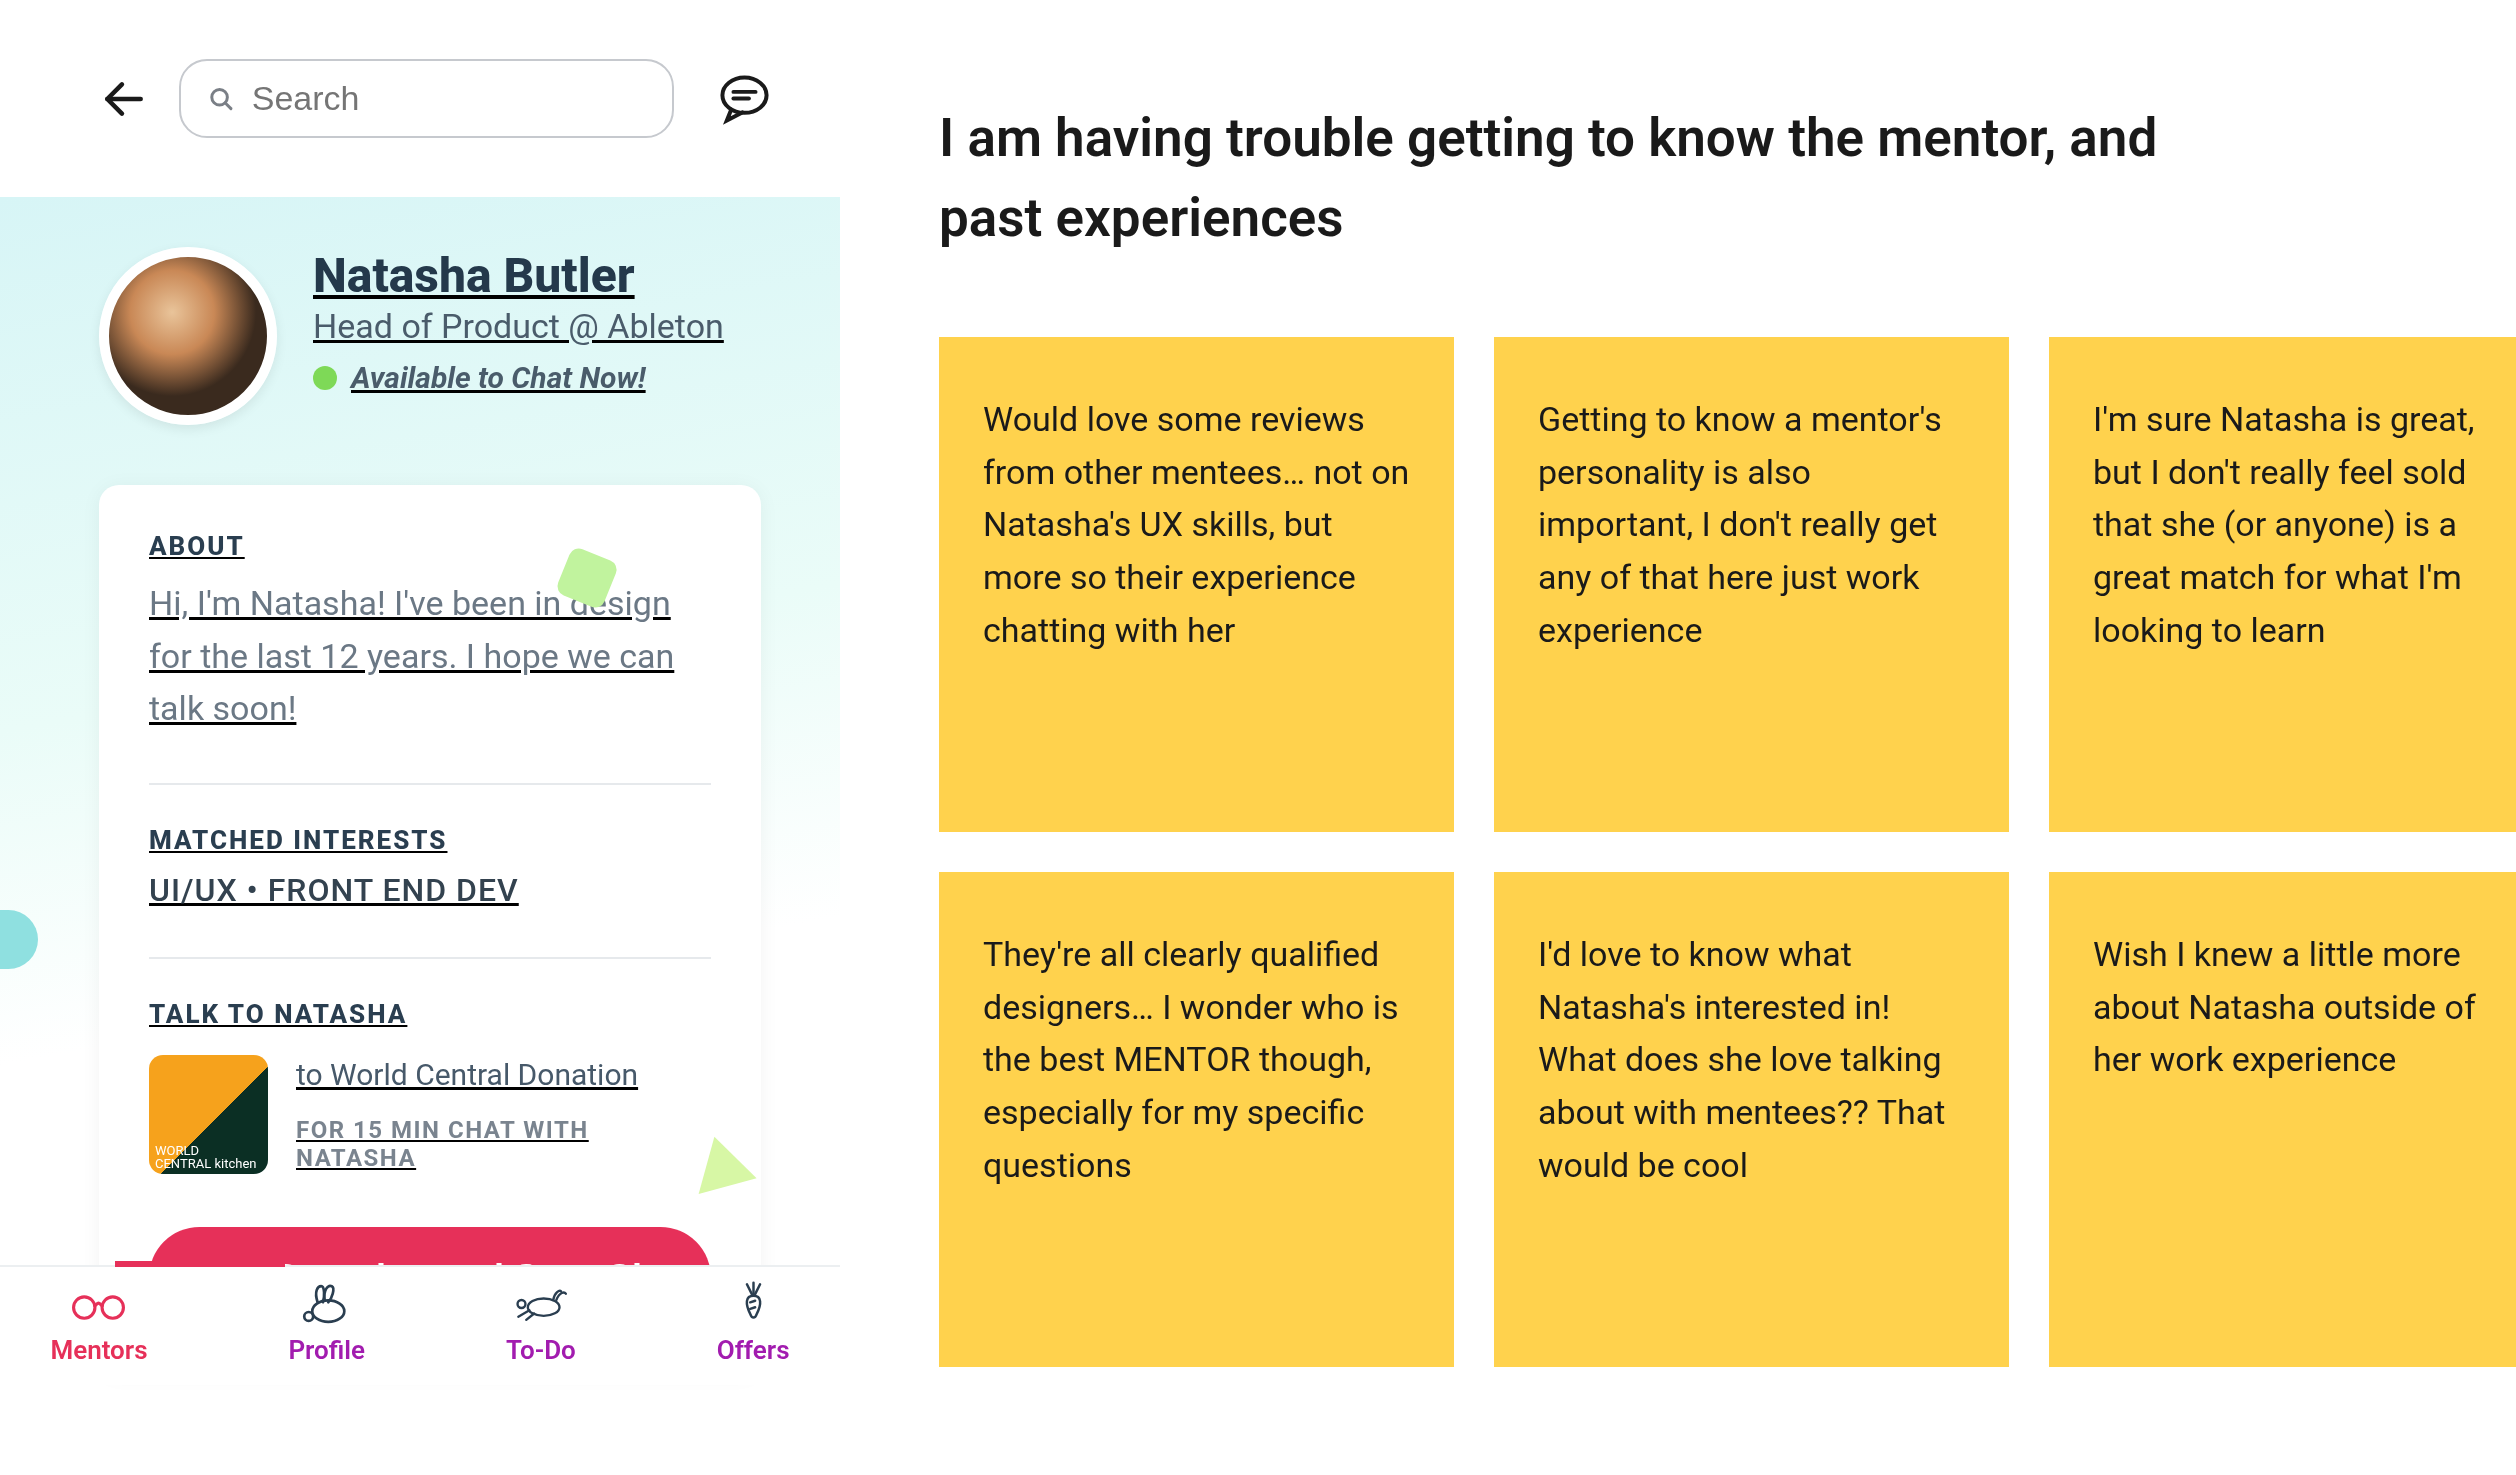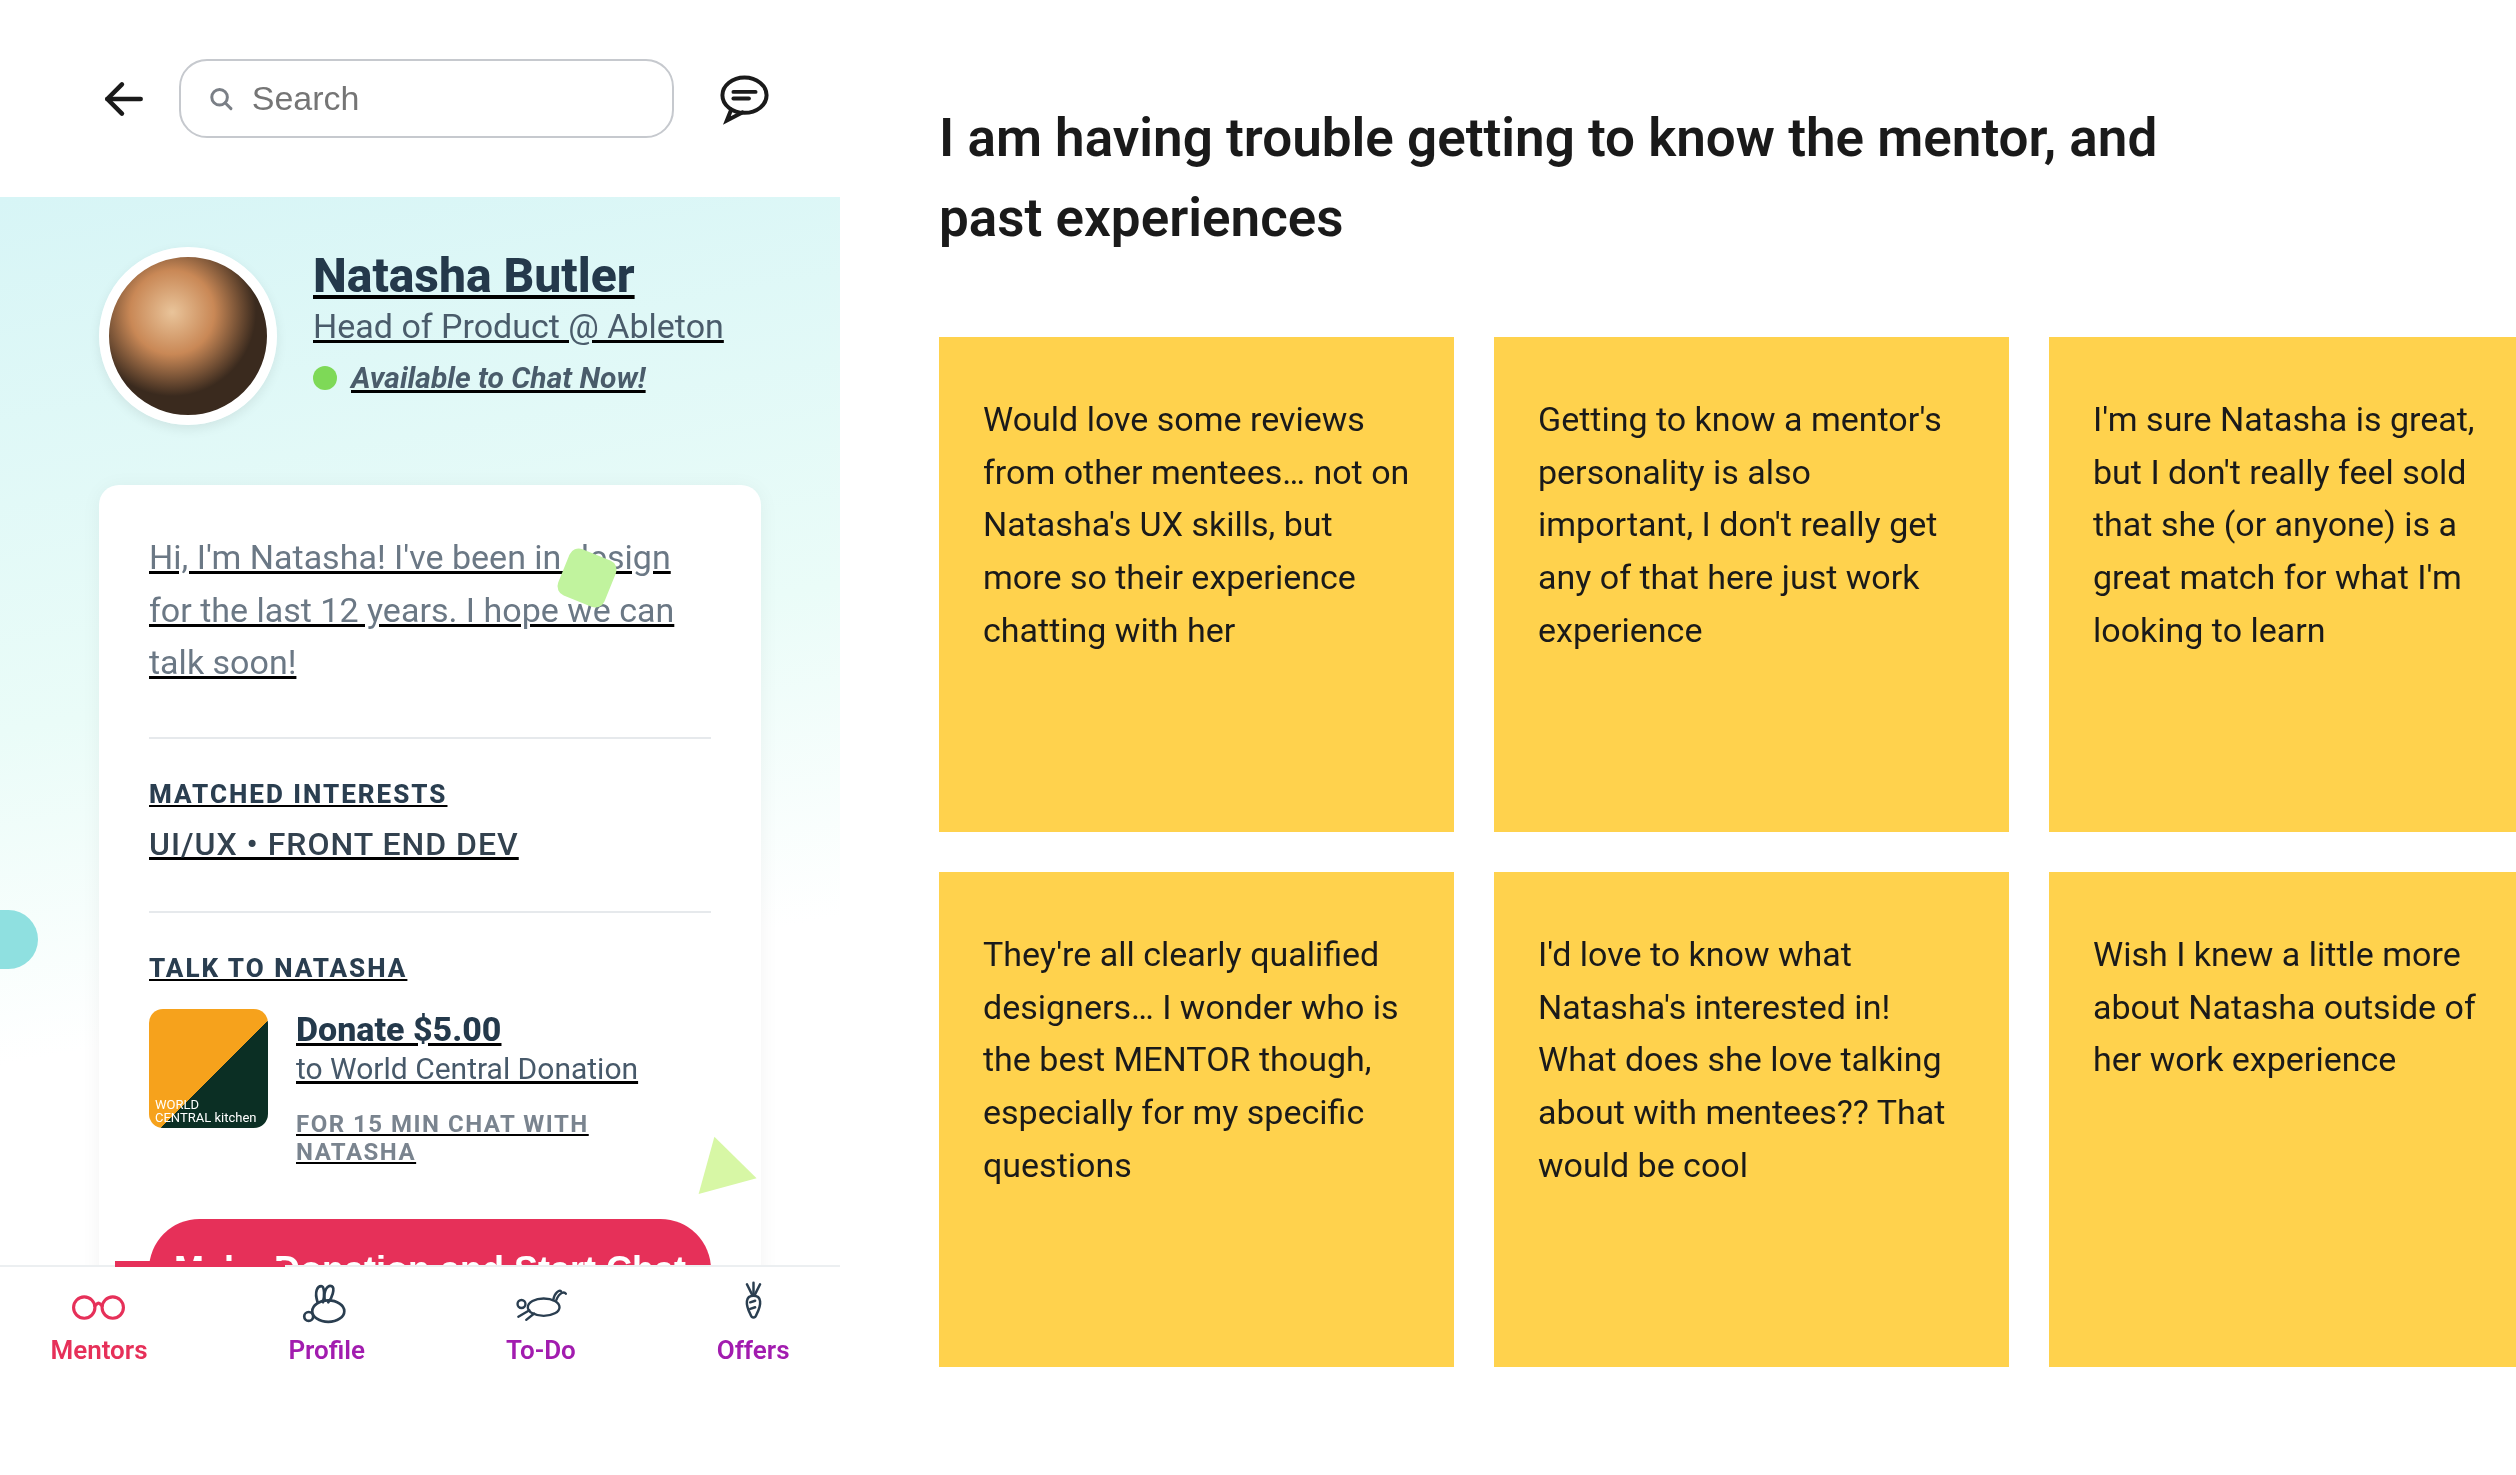--- a/index.html
+++ b/index.html
@@ -298,30 +298,30 @@
           <h1>Natasha Butler</h1>
           <div class="subtitle">Head of Product @ Ableton</div>
           <div class="avail">
             <div class="dot"></div>
             <span>Available to Chat Now!</span>
           </div>
         </div>
       </div>
 
       <div class="card">
+        <div class="section-label">ABOUT</div>
         <div class="about-text">Hi, I'm Natasha! I've been in design for the last 12 years. I hope we can talk soon!</div>
         <hr>
         <div class="section-label">MATCHED INTERESTS</div>
         <div class="interests">UI/UX • FRONT END DEV</div>
         <hr>
         <div class="section-label">TALK TO NATASHA</div>
         <div class="donate-row">
           <div class="donate-img"></div>
           <div class="donate-text">
-            <div class="amount">Donate $5.00</div>
             <div class="org">to World Central Donation</div>
             <div class="duration">FOR 15 MIN CHAT WITH NATASHA</div>
           </div>
         </div>
         <button class="cta-button">Make Donation and Start Chat</button>
       </div>
 
       <div class="tabbar">
         <div class="tab active">
           <svg class="tab-icon" viewBox="0 0 64 40" fill="none" stroke="currentColor" stroke-width="3.5" stroke-linecap="round">

